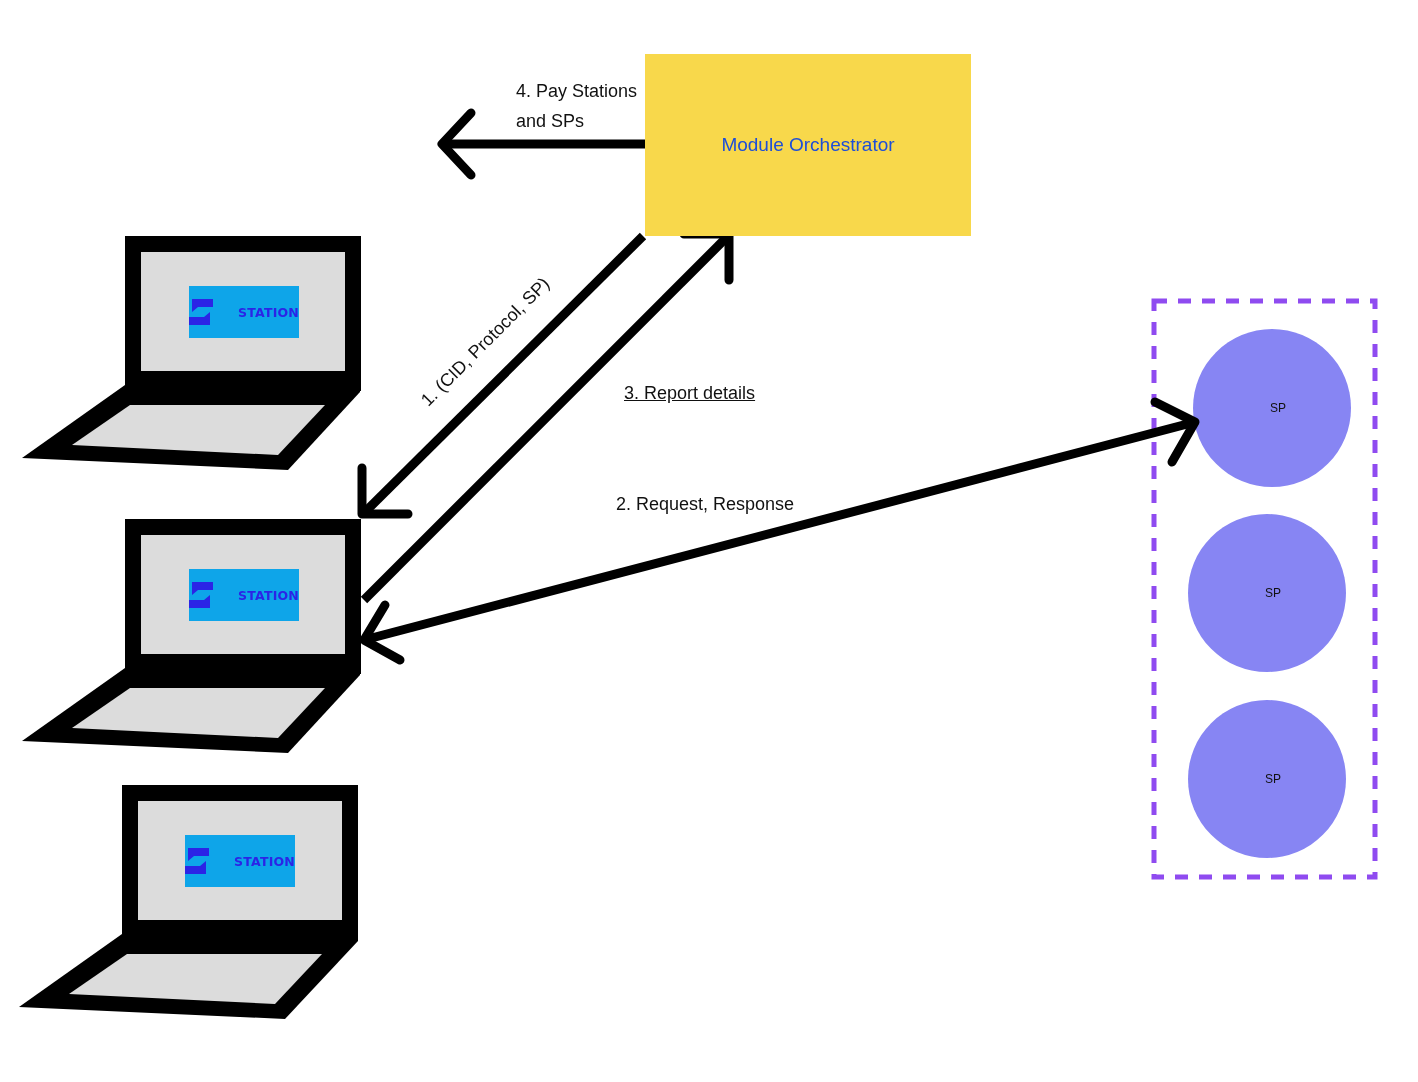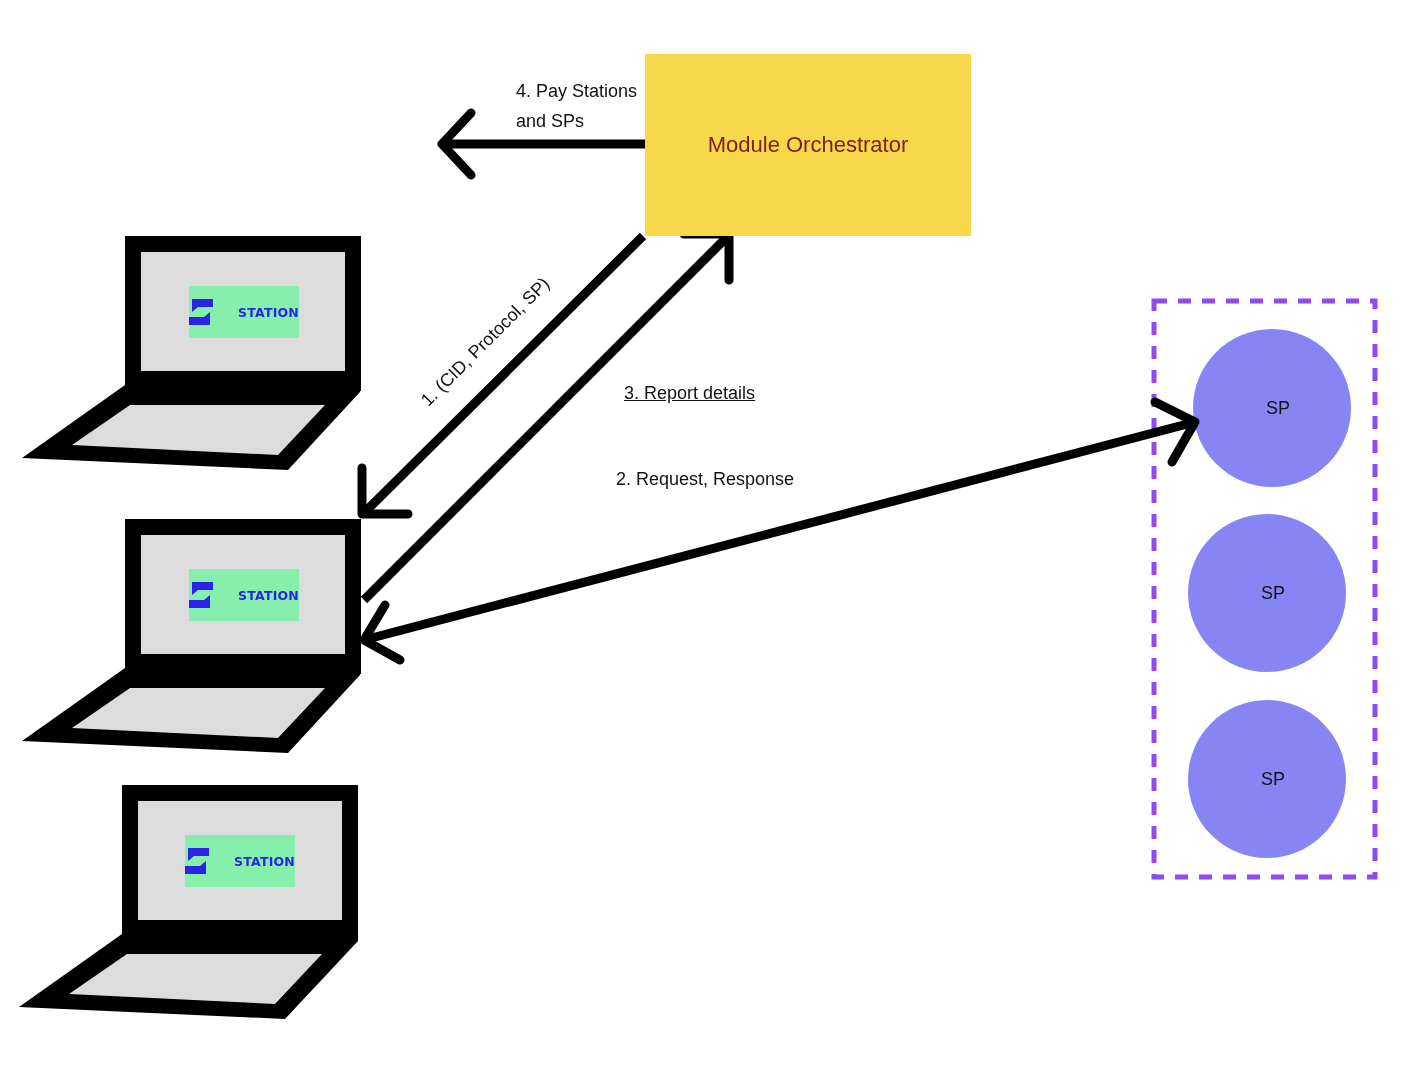--- a/index.html
+++ b/index.html
@@ -1,24 +1,24 @@
 <!DOCTYPE html>
 <html><head>
 <meta charset="utf-8">
 <style>
   html, body { margin: 0; padding: 0; background: #ffffff; }
   body { width: 1418px; height: 1082px; position: relative; overflow: hidden;
          font-family: "Liberation Sans", "DejaVu Sans", sans-serif; color: #111; }
   #canvas { position: absolute; left: 0; top: 0; width: 1418px; height: 1082px; }
   .orch { position: absolute; left: 645px; top: 54px; width: 326px; height: 182px;
           background: #f8d84b; display: flex; align-items: center; justify-content: center; }
-  .orch span { font-size: 22px; color: #7f1d1d; }
+  .orch span { font-size: 19px; color: #1d4ed8; }
   .label { position: absolute; font-size: 18px; color: #111; white-space: nowrap; line-height: 30px; }
-  .sp-label { position: absolute; font-size: 18px; color: #111; transform: translate(-50%, -50%); }
-  .logo { position: absolute; width: 110px; height: 52px; background: #86efac;
+  .sp-label { position: absolute; font-size: 12px; color: #111; transform: translate(-50%, -50%); }
+  .logo { position: absolute; width: 110px; height: 52px; background: #0ea5e9;
           display: flex; align-items: center; justify-content: flex-end; gap: 25px; }
   .logo-text { color: #2b24e6; font-weight: bold; font-size: 12.5px; letter-spacing: 0.2px;
                font-family: "DejaVu Sans", sans-serif; }
 </style>
 </head>
 <body>
 
 <svg id="canvas" width="1418" height="1082" viewBox="0 0 1418 1082">
 
   <g>
@@ -96,17 +96,17 @@
   </svg>
   <span class="logo-text">STATION</span>
 </div>
 
 <div class="label" style="left:516px; top:76px;">
   <div>4. Pay Stations</div>
   <div>and SPs</div>
 </div>
 <div class="label" style="left:402px; top:320px; transform: rotate(-45deg); transform-origin: 0 50%; left:424px; top:388px;">1. (CID, Protocol, SP)</div>
 <div class="label" style="left:624px; top:378px;text-decoration:underline;">3. Report details</div>
-<div class="label" style="left:616px; top:464px;">2. Request, Response</div>
+<div class="label" style="left:616px; top:489px;">2. Request, Response</div>
 
 <div class="sp-label" style="left:1278px; top:408px;">SP</div>
 <div class="sp-label" style="left:1273px; top:593px;">SP</div>
 <div class="sp-label" style="left:1273px; top:779px;">SP</div>
 
 </body></html>

